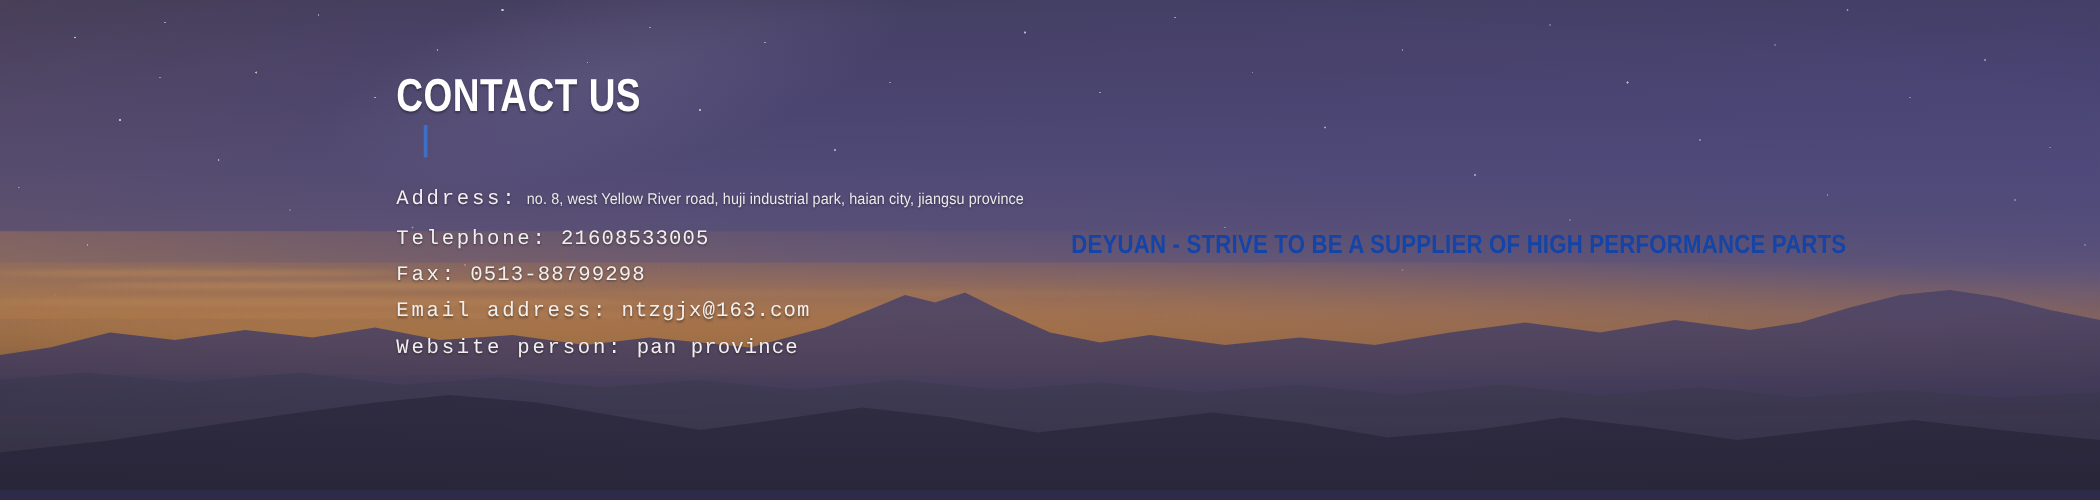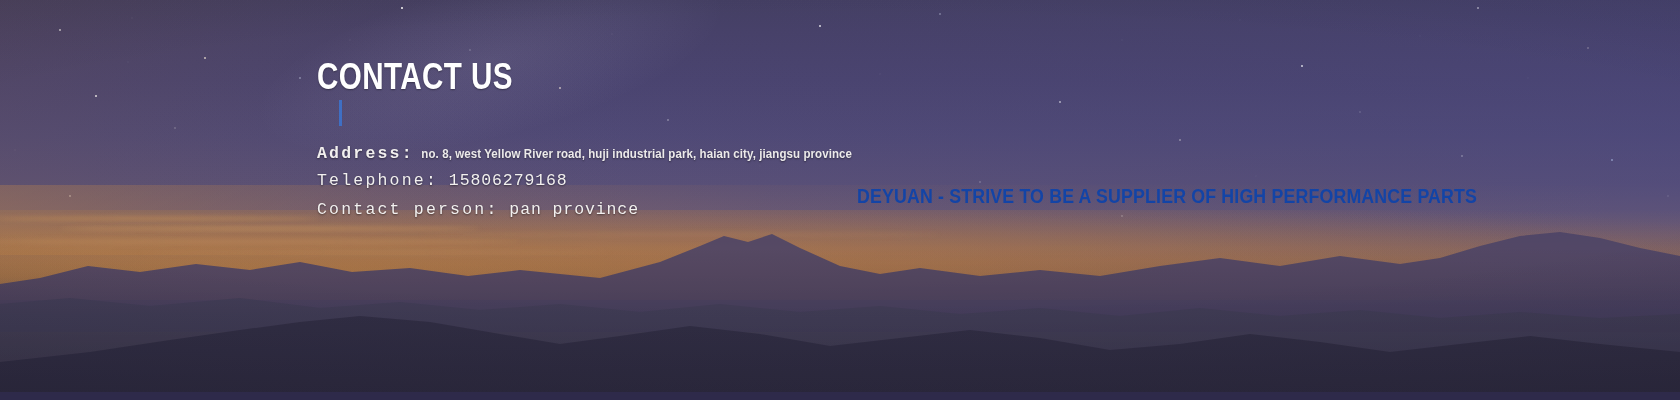--- a/index.html
+++ b/index.html
@@ -175,21 +175,21 @@
   }
   .info-row {
     font-family:"Liberation Mono", monospace;
     font-size:16.5px;
     line-height:29px;
     color:#f2f0ef;
     letter-spacing:0.9px;
     white-space:nowrap;
     text-shadow:0 1px 2px rgba(0,0,0,0.45);
   }
-  .info-row.first { line-height:24px;font-weight:bold; }
+  .info-row.first { line-height:34px; }
   .info-row .lbl { letter-spacing:2.2px; }
   .info-row .val { letter-spacing:0.9px; }
   
   .info-row .val-narrow {
     font-family:"Liberation Sans", sans-serif;
     font-size:12.5px;
     letter-spacing:0.1px;
     transform: scaleX(0.92);
     display:inline-block;
     transform-origin:left center;
@@ -263,28 +263,36 @@
     <div class="heading-rule"></div>
 
     <div class="info-list">
 
       <div class="info-row first">
         <span class="lbl">Address:</span><span class="val-narrow">no. 8, west Yellow River road, huji industrial park, haian city, jiangsu province</span>
       </div>
 
       <div class="info-row">
         <span class="lbl">Telephone:</span>
-        <span class="val">15806279168</span>
-      </div>
-
-
-
-
-      <div class="info-row">
-        <span class="lbl">Contact person:</span>
+        <span class="val">21608533005</span>
+      </div>
+
+      <div class="info-row">
+        <span class="lbl">Fax:</span>
+        <span class="val">0513-88799298</span>
+      </div>
+
+      <div class="info-row">
+        <span class="lbl">Email address:</span>
+        <span class="val">ntzgjx@163.com</span>
+      </div>
+
+
+      <div class="info-row">
+        <span class="lbl">Website person:</span>
         <span class="val">pan province</span>
       </div>
 
     </div>
 
     <div class="tagline">DEYUAN - STRIVE TO BE A SUPPLIER OF HIGH PERFORMANCE PARTS</div>
 
   </div>
 </div>
 

